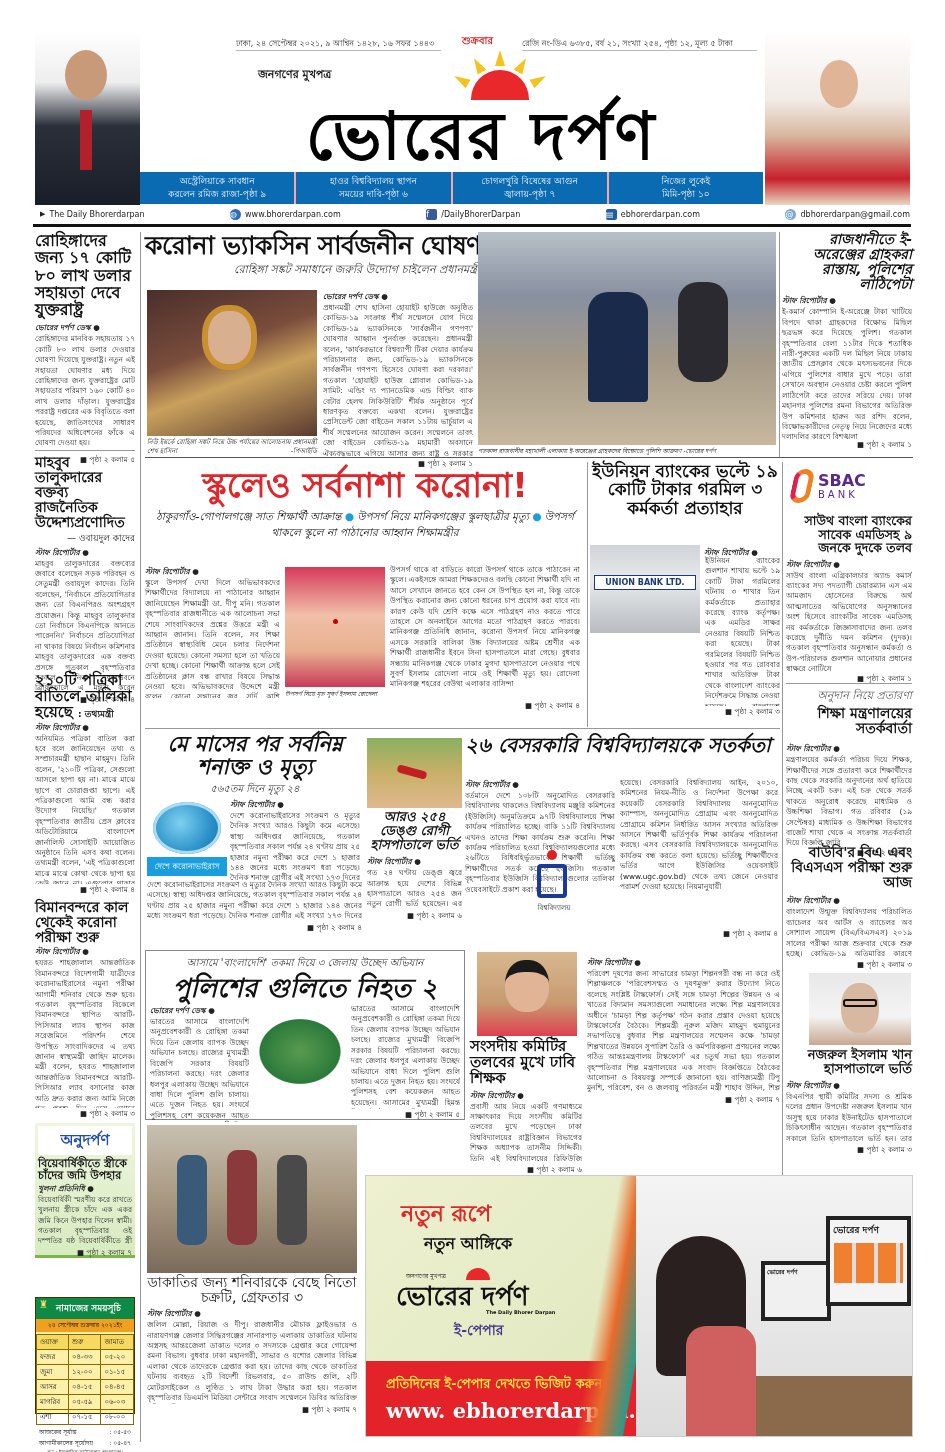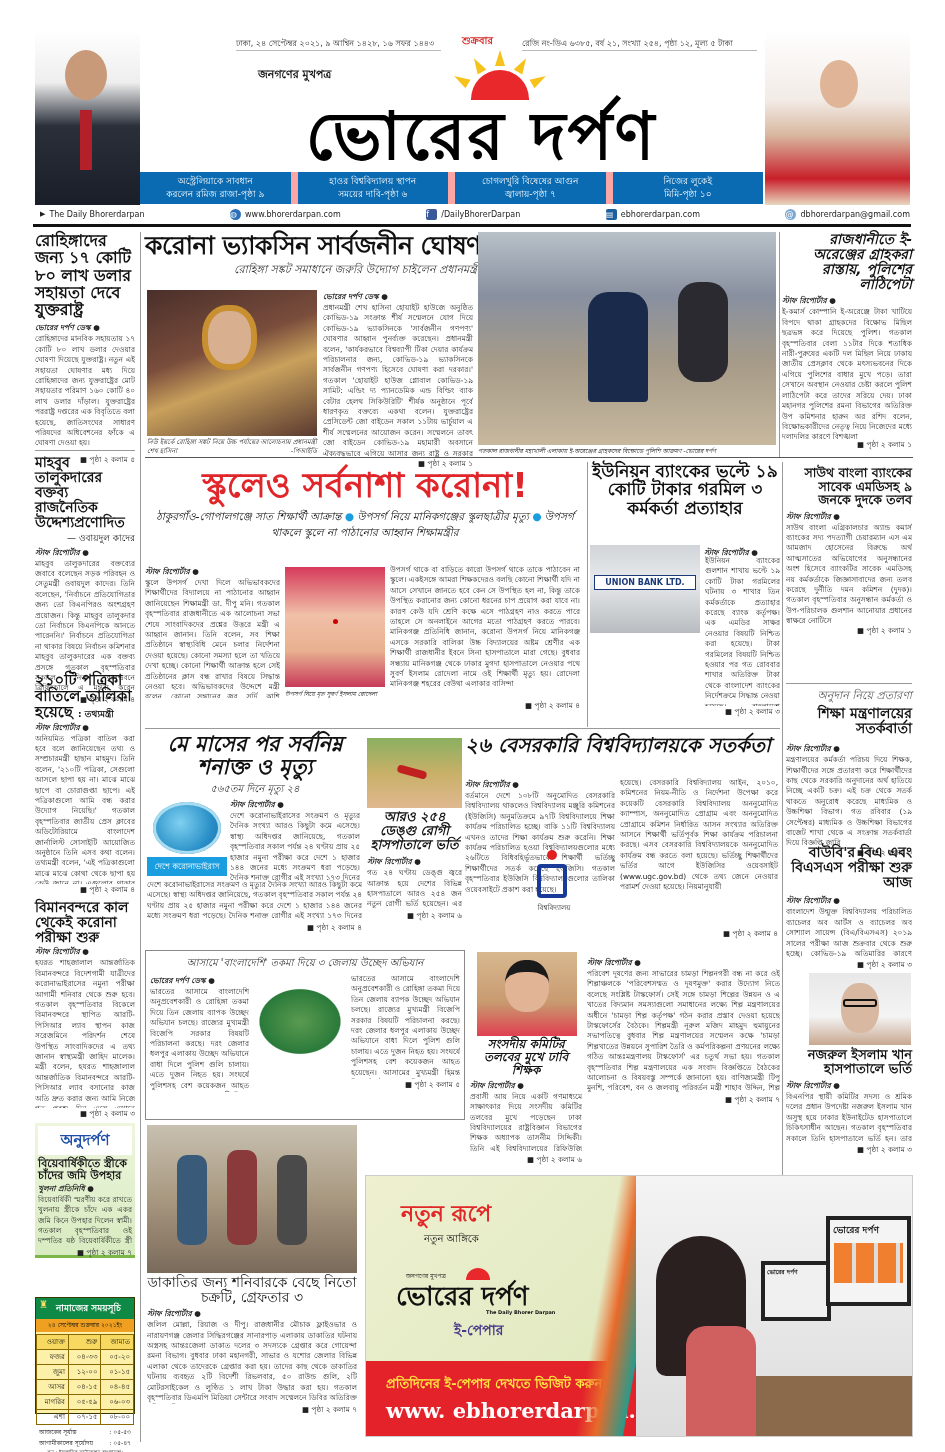--- a/index.html
+++ b/index.html
@@ -13,28 +13,28 @@
 .photo{background:linear-gradient(135deg,#8a7a6a,#c4b09a 50%,#6a5a4a);}
 .rule-v{position:absolute;width:1px;background:#999}
 .rule-h{position:absolute;height:1px;background:#999}
 
 .dateline{top:37px;font-size:8px;color:#333;height:14px;border-bottom:1px solid #bbb}
 .tagline{font-size:11px;font-weight:bold;color:#111}
 .logo-text{font-size:66px;font-weight:900;letter-spacing:2px;color:#000;font-family:"DejaVu Sans",sans-serif}
 .sun{position:absolute;width:58px;height:30px;border-radius:58px 58px 0 0;background:#e8282a}
 .ray{position:absolute;width:0;height:0;border-left:5px solid transparent;border-right:5px solid transparent;border-bottom:16px solid #f6c21c;transform-origin:50% 100%}
 .bluebar{top:172px;left:140px;width:623px;height:32px;background:#0a6bb3;display:flex}
-.bluebar .cell{flex:1;color:#fff;font-size:9px;text-align:center;line-height:13px;padding-top:3px;border-right:7px solid #fca5a5}
+.bluebar .cell{flex:1;color:#fff;font-size:9px;text-align:center;line-height:13px;padding-top:3px;border-right:2px solid #fca5a5}
 .bluebar .cell:last-child{border-right:none}
 .social{top:207px;left:40px;width:870px;height:14px;display:flex;justify-content:space-between;font-size:8px;color:#222;align-items:center}
 .social span{display:flex;align-items:center;gap:4px}
 .icon-box{display:inline-block;width:11px;height:11px;border-radius:2px;color:#fff;font-size:8px;text-align:center;line-height:11px}
 .topline{top:224px;left:33px;width:878px;height:3px;background:#111}
 table.prayer{border-collapse:collapse;width:100%;font-size:7px}
-table.prayer td{border:1px solid #8a6a00;padding:1px 3px;text-align:right}
+table.prayer td{border:1px solid #8a6a00;padding:1px 3px;text-align:left}
 </style>
 </head>
 <body>
 
 <div class="abs" style="left:0;top:0;width:945px;height:228px">
   <div class="abs photo" style="left:35px;top:30px;width:105px;height:175px;background:linear-gradient(180deg,#fff 0,#eee 30%,#2a2f3a 55%,#1a1e28 100%)">
     <div style="position:absolute;left:30px;top:20px;width:42px;height:50px;border-radius:50%;background:#c99a7a"></div>
     <div style="position:absolute;left:45px;top:80px;width:12px;height:60px;background:#b3202a"></div>
   </div>
   <div class="abs photo" style="left:765px;top:30px;width:145px;height:175px;background:linear-gradient(180deg,#fff 0,#f2ebe6 40%,#d9b8a0 60%,#c8202a 85%,#e9d8c0 100%)">
@@ -256,20 +256,27 @@
   <div class="byline">স্টাফ রিপোর্টার ●</div>
 </div>
 <div class="abs" style="left:590px;top:556px;width:190px">
   <div class="body-text" style="height:150px;padding-left:115px;text-indent:0">ইউনিয়ন ব্যাংকের গুলশান শাখায় ভল্টে ১৯ কোটি টাকা গরমিলের ঘটনায় ৩ শাখার তিন কর্মকর্তাকে প্রত্যাহার করেছে ব্যাংক কর্তৃপক্ষ। এক এমডির সাক্ষর নেওয়ার বিষয়টি নিশ্চিত করা হয়েছে। টাকা গরমিলের বিষয়টি নিশ্চিত হওয়ার পর গত রোববার শাখার অতিরিক্ত টাকা থেকে বাংলাদেশ ব্যাংকের নির্দেশক্রমে সিদ্ধান্ত নেওয়া হয়েছে। বাংলাদেশ ব্যাংকের পরিদর্শনে বেরিয়ে আসে এই তথ্য। এরপর নিরাপত্তা নিশ্চিতে ঘটনায় মোট ১২ জনকে দায়ী করেছে ব্যাংক কর্তৃপক্ষ।</div>
   <div class="cont">■ পৃষ্ঠা ২ কলাম ৩</div>
 </div>
 
 <div class="rule-v" style="left:782px;top:462px;height:975px"></div>
 
 <div class="abs" style="left:786px;top:462px;width:126px">
+  <div style="display:flex;align-items:center;gap:6px;height:48px;padding-left:6px">
+    <div style="width:20px;height:34px;border-radius:10px;border:5px solid #f08020;border-left-color:#e02050;transform:skewX(-12deg)"></div>
+    <div>
+        <div style="font-size:16px;font-weight:bold;color:#5a2a8a;line-height:16px">SBAC</div>
+        <div style="font-size:10px;letter-spacing:3px;color:#5a2a8a">BANK</div>
+      </div>
+  </div>
   <div class="head" style="font-size:12.5px;text-align:right;margin-top:4px">সাউথ বাংলা ব্যাংকের সাবেক এমডিসহ ৯ জনকে দুদকে তলব</div>
   <div class="byline" style="margin-top:3px">স্টাফ রিপোর্টার ●</div>
   <div class="body-text" style="height:102px">সাউথ বাংলা এগ্রিকালচার অ্যান্ড কমার্স ব্যাংকের সদ্য পদত্যাগী চেয়ারম্যান এস এম আমজাদ হোসেনের বিরুদ্ধে অর্থ আত্মসাতের অভিযোগের অনুসন্ধানের অংশ হিসেবে ব্যাংকটির সাবেক এমডিসহ নয় কর্মকর্তাকে জিজ্ঞাসাবাদের জন্য তলব করেছে দুর্নীতি দমন কমিশন (দুদক)। গতকাল বৃহস্পতিবার অনুসন্ধান কর্মকর্তা ও উপ-পরিচালক গুলশান আনোয়ার প্রধানের স্বাক্ষরে নোটিসে</div>
   <div class="cont">■ পৃষ্ঠা ২ কলাম ১</div>
 </div>
 <div class="rule-h" style="left:786px;top:683px;width:126px"></div>
 
 <div class="abs" style="left:786px;top:687px;width:126px">
   <div style="font-size:11px;font-style:italic;color:#555;text-align:right">অনুদান নিয়ে প্রতারণা</div>
   <div class="head" style="font-size:14px;text-align:right">শিক্ষা মন্ত্রণালয়ের সতর্কবার্তা</div>
@@ -337,38 +344,39 @@
   <div style="position:absolute;left:0;top:14px;width:30px;height:34px;border:4px solid #1a3a9a;border-radius:4px"></div>
   <div style="position:absolute;left:-8px;top:52px;font-size:7px;width:50px;text-align:center">বিশ্ববিদ্যালয়</div>
 </div>
 <div class="abs" style="left:620px;top:778px;width:158px">
   <div class="body-text" style="height:150px">হয়েছে। বেসরকারি বিশ্ববিদ্যালয় আইন, ২০১০, কমিশনের নিয়ম-নীতি ও নির্দেশনা উপেক্ষা করে কয়েকটি বেসরকারি বিশ্ববিদ্যালয় অননুমোদিত ক্যাম্পাস, অননুমোদিত প্রোগ্রাম এবং অননুমোদিত প্রোগ্রামে কমিশন নির্ধারিত আসন সংখ্যার অতিরিক্ত আসনে শিক্ষার্থী ভর্তিপূর্বক শিক্ষা কার্যক্রম পরিচালনা করছে। এসব বেসরকারি বিশ্ববিদ্যালয়কে অননুমোদিত কার্যক্রম বন্ধ করতে বলা হয়েছে। ভর্তিচ্ছু শিক্ষার্থীদের ভর্তির আগে ইউজিসির ওয়েবসাইট (www.ugc.gov.bd) থেকে তথ্য জেনে নেওয়ার পরামর্শ দেওয়া হয়েছে। নিয়মানুযায়ী</div>
   <div class="cont">■ পৃষ্ঠা ২ কলাম ৪</div>
 </div>
 
 <div class="abs" style="left:145px;top:950px;width:320px;height:170px;border:1px solid #888">
   <div style="font-size:10px;font-style:italic;text-align:center;color:#333;margin-top:4px">আসামে 'বাংলাদেশি' তকমা দিয়ে ৩ জেলায় উচ্ছেদ অভিযান</div>
+  <div class="head" style="font-size:26px;text-align:center;font-style:italic;margin-top:2px">পুলিশের গুলিতে নিহত ২</div>
   <div style="display:flex;gap:4px;padding:2px 4px">
     <div style="width:100px">
       <div class="byline">ভোরের দর্পণ ডেস্ক ●</div>
       <div class="body-text" style="height:105px">ভারতের আসামে বাংলাদেশি অনুপ্রবেশকারী ও রোহিঙ্গা তকমা দিয়ে তিন জেলায় ব্যাপক উচ্ছেদ অভিযান চলছে। রাজ্যের মুখ্যমন্ত্রী বিজেপি সরকার বিষয়টি পরিচালনা করছে। দরং জেলার ধলপুর এলাকায় উচ্ছেদ অভিযানে বাধা দিলে পুলিশ গুলি চালায়। এতে দুজন নিহত হয়। সংঘর্ষে পুলিশসহ বেশ কয়েকজন আহত হয়েছেন। আসামের মুখ্যমন্ত্রী হিমন্ত বিশ্বশর্মা উচ্ছেদ অভিযান অব্যাহত রাখার কথা বলেছেন। সামাজিক মাধ্যমে ছড়িয়ে পড়া একটি ভিডিওতে দেখা যায়, পুলিশ গুলি চালাচ্ছে। পরিস্থিতি নিয়ন্ত্রণে</div>
     </div>
     <div style="width:95px;height:75px;margin-top:10px;background:radial-gradient(ellipse at 50% 50%,#5a9a50,#2a7a3a 60%,transparent 62%)"></div>
     <div style="width:110px">
       <div class="body-text" style="height:105px">ভারতের আসামে বাংলাদেশি অনুপ্রবেশকারী ও রোহিঙ্গা তকমা দিয়ে তিন জেলায় ব্যাপক উচ্ছেদ অভিযান চলছে। রাজ্যের মুখ্যমন্ত্রী বিজেপি সরকার বিষয়টি পরিচালনা করছে। দরং জেলার ধলপুর এলাকায় উচ্ছেদ অভিযানে বাধা দিলে পুলিশ গুলি চালায়। এতে দুজন নিহত হয়। সংঘর্ষে পুলিশসহ বেশ কয়েকজন আহত হয়েছেন। আসামের মুখ্যমন্ত্রী হিমন্ত বিশ্বশর্মা উচ্ছেদ অভিযান অব্যাহত রাখার কথা বলেছেন। সামাজিক মাধ্যমে ছড়িয়ে পড়া একটি ভিডিওতে দেখা যায়, পুলিশ গুলি চালাচ্ছে। পরিস্থিতি নিয়ন্ত্রণে</div>
       <div class="cont">■ পৃষ্ঠা ২ কলাম ৫</div>
     </div>
   </div>
 </div>
 
 <div class="abs photo" style="left:477px;top:952px;width:100px;height:84px;background:linear-gradient(180deg,#d8b890,#c89a70 60%,#e04050)">
   <div style="position:absolute;left:28px;top:8px;width:44px;height:52px;border-radius:45%;background:#e0b494;border-top:12px solid #1a1a1a"></div>
 </div>
 <div class="abs" style="left:470px;top:1038px;width:112px">
-  <div class="head" style="font-size:12px;text-align:center;font-style:italic">সংসদীয় কমিটির তলবের মুখে ঢাবি শিক্ষক</div>
+  <div class="head" style="font-size:15px;">সংসদীয় কমিটির তলবের মুখে ঢাবি শিক্ষক</div>
   <div class="byline" style="margin-top:2px">স্টাফ রিপোর্টার ●</div>
   <div class="body-text" style="height:62px">প্রবাসী আয় নিয়ে একটি গণমাধ্যমে সাক্ষাৎকার দিয়ে সংসদীয় কমিটির তলবের মুখে পড়েছেন ঢাকা বিশ্ববিদ্যালয়ের রাষ্ট্রবিজ্ঞান বিভাগের শিক্ষক অধ্যাপক তাসনীম সিদ্দিকী। তিনি এই বিশ্ববিদ্যালয়ের রিফিউজি অ্যান্ড মাইগ্রেটরি মুভমেন্টস রিসার্চ ইউনিটের (রামরু) প্রতিষ্ঠাতা চেয়ার।</div>
   <div class="cont">■ পৃষ্ঠা ২ কলাম ৬</div>
 </div>
 
 <div class="abs" style="left:587px;top:950px;width:193px">
   <div class="byline" style="margin-top:6px">স্টাফ রিপোর্টার ●</div>
   <div class="body-text" style="height:125px">পরিবেশ দূষণের জন্য সাভারের চামড়া শিল্পনগরী বন্ধ না করে ওই শিল্পাঞ্চলকে 'পরিবেশসম্মত ও দূষণমুক্ত' করার উদ্যোগ নিতে বলেছে সংশ্লিষ্ট টাস্কফোর্স। সেই সঙ্গে চামড়া শিল্পের উন্নয়ন ও এ খাতের বিদ্যমান সমস্যাগুলো সমাধানের লক্ষ্যে শিল্প মন্ত্রণালয়ের অধীনে 'চামড়া শিল্প কর্তৃপক্ষ' গঠন করার প্রস্তাব দেওয়া হয়েছে টাস্কফোর্সের বৈঠকে। শিল্পমন্ত্রী নূরুল মজিদ মাহমুদ হুমায়ুনের সভাপতিত্বে বুধবার শিল্প মন্ত্রণালয়ের সম্মেলন কক্ষে 'চামড়া শিল্পখাতের উন্নয়নে সুপারিশ তৈরি ও কর্মপরিকল্পনা প্রণয়নের লক্ষ্যে গঠিত আন্তঃমন্ত্রণালয় টাস্কফোর্স' এর চতুর্থ সভা হয়। গতকাল বৃহস্পতিবার শিল্প মন্ত্রণালয়ের এক সংবাদ বিজ্ঞপ্তিতে বৈঠকের আলোচনা ও বিষয়বস্তু সম্পর্কে জানানো হয়। বাণিজ্যমন্ত্রী টিপু মুনশি, পরিবেশ, বন ও জলবায়ু পরিবর্তন মন্ত্রী শাহাব উদ্দিন, শিল্প প্রতিমন্ত্রী কামাল আহমেদ মজুমদার, শিল্পসচিব জাকিয়া সুলতানা, বাণিজ্য সচিব তপন কান্তি ঘোষ ও বিজিএমইএর চেয়ারম্যান এ বি এম আশরাফ উদ্দিন ও ট্যানারি মালিকরা যুক্ত ছিলেন। সভায় শিল্প বাজার খুঁজতে হবে। চামড়া ব্যবসায়ীদের ব্যবসা</div>
   <div class="cont">■ পৃষ্ঠা ২ কলাম ৭</div>
 </div>
@@ -380,21 +388,21 @@
 </div>
 <div class="abs" style="left:147px;top:1275px;width:210px">
   <div class="head" style="font-size:14px;text-align:center;font-weight:normal">ডাকাতির জন্য শনিবারকে বেছে নিতো চক্রটি, গ্রেফতার ৩</div>
   <div class="byline" style="margin-top:2px">স্টাফ রিপোর্টার ●</div>
   <div class="body-text" style="height:84px">জলিল মোল্লা, রিয়াজ ও দীপু। রাজধানীর মৌচাক ফ্লাইওভার ও নারায়ণগঞ্জ জেলার সিদ্ধিরগঞ্জের সানারপাড় এলাকায় ডাকাতির ঘটনায় অস্ত্রসহ আন্তঃজেলা ডাকাত দলের ৩ সদস্যকে গ্রেপ্তার করে গোয়েন্দা রমনা বিভাগ। বুধবার ঢাকা মহানগরী, সাভার ও যশোর জেলার বিভিন্ন এলাকা থেকে তাদেরকে গ্রেপ্তার করা হয়। তাদের কাছ থেকে ডাকাতির ঘটনায় ব্যবহৃত ২টি বিদেশী রিভলবার, ৫০ রাউন্ড গুলি, ২টি মোটরসাইকেল ও লুণ্ঠিত ১ লাখ টাকা উদ্ধার করা হয়। গতকাল বৃহস্পতিবার ডিএমপি মিডিয়া সেন্টারে সংবাদ সম্মেলনে ডিবির অতিরিক্ত পুলিশ কমিশনার</div>
   <div class="cont">■ পৃষ্ঠা ২ কলাম ৭</div>
 </div>
 
 <div class="abs" style="left:365px;top:1175px;width:548px;height:262px;background:linear-gradient(135deg,#eef0d0,#d6e4b4);border:1px solid #ccc;overflow:hidden">
   <div class="abs" style="left:35px;top:20px;font-size:22px;font-weight:bold;color:#e02828">নতুন রূপে</div>
-  <div class="abs" style="left:58px;top:55px;font-size:10px;font-weight:normal">নতুন আঙ্গিকে</div>
+  <div class="abs" style="left:58px;top:55px;font-size:16px;font-weight:bold">নতুন আঙ্গিকে</div>
   <div class="abs" style="left:40px;top:95px;font-size:6px">জনগণের মুখপত্র</div>
   <div class="abs" style="left:100px;top:92px;width:24px;height:12px;border-radius:24px 24px 0 0;background:#e8282a"></div>
   <div class="abs" style="left:30px;top:100px;font-size:26px;font-weight:900">ভোরের দর্পণ</div>
   <div class="abs" style="left:120px;top:133px;font-size:5px;font-weight:bold">The Daily Bhorer Darpan</div>
   <div class="abs" style="left:88px;top:143px;font-size:14px;font-weight:bold;color:#4a3a8a">ই-পেপার</div>
   <div class="abs" style="left:0;top:185px;width:290px;height:77px;background:#e3222a"></div>
   <div class="abs" style="left:20px;top:198px;font-size:13px;font-weight:bold;color:#ffe640">প্রতিদিনের ই-পেপার দেখতে ভিজিট করুন</div>
   <div class="abs serif" style="left:20px;top:222px;font-size:21px;font-weight:bold;color:#fff">www. ebhorerdarpan.com</div>
 
   <div class="abs" style="left:200px;top:0;width:90px;height:262px;background:linear-gradient(100deg,transparent 40%,#e86a2a 55%,#2a9a8a 75%,transparent 76%)"></div>

